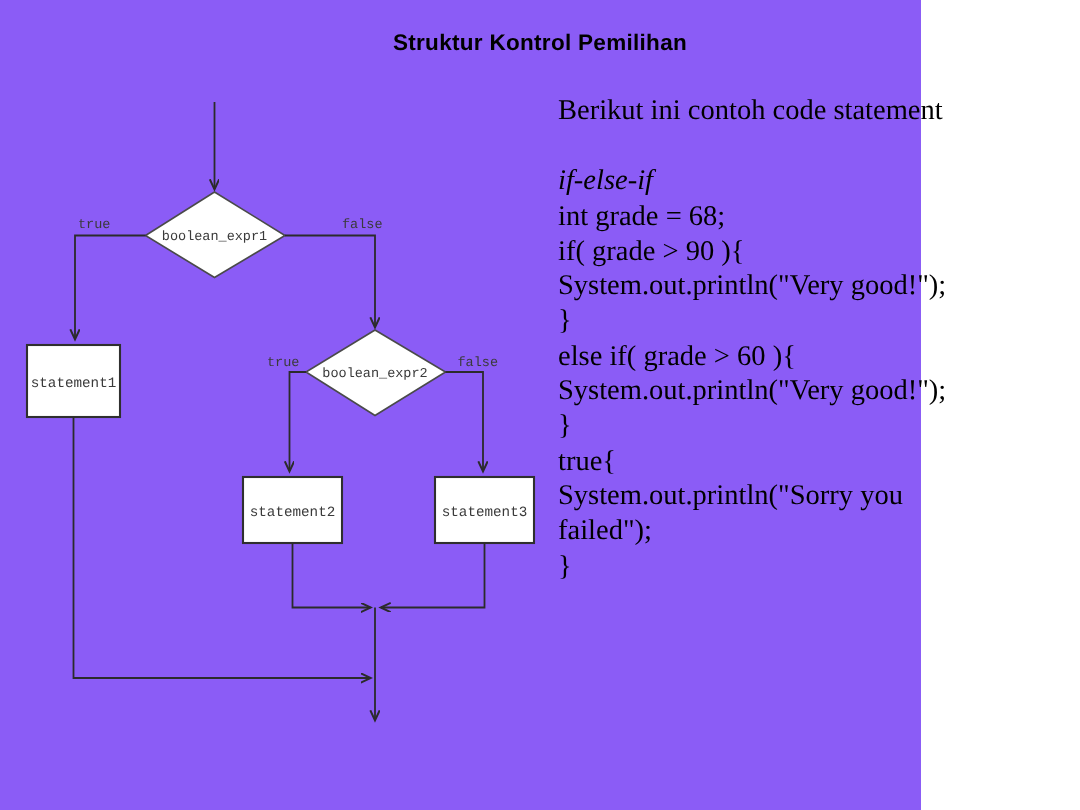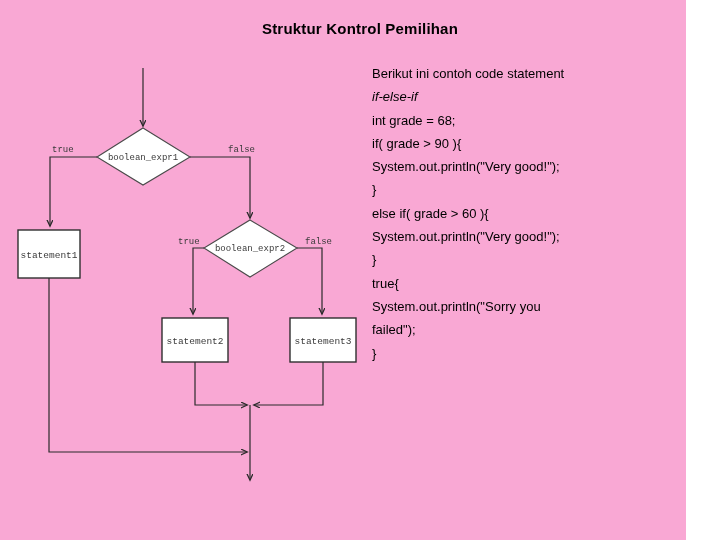--- a/index.html
+++ b/index.html
@@ -11,23 +11,23 @@
     width: 720px;
     height: 540px;
     position: relative;
     overflow: hidden;
     font-family: "Liberation Sans", sans-serif;
     color: #000000;
   }
   #slide {
     position: absolute;
     left: 0; top: 0;
-    width: 686px;
+    width: 614px;
     height: 540px;
-    background: #f9a8d4;
+    background: #8b5cf6;
   }
   #slide-title {
     position: absolute;
     left: 0;
     top: 20px;
     width: 720px;
     text-align: center;
     font-size: 15px;
     font-weight: bold;
     font-family: "Liberation Sans", sans-serif;
@@ -76,29 +76,30 @@
     fill: #ffffff;
   }
   
   #code-block {
     position: absolute;
     left: 372px;
     top: 62px;
     width: 332px;
   }
   .code-line {
-    font-family: Liberation Sans, sans-serif;
-    font-size: 13px;
+    font-family: Liberation Serif, serif;
+    font-size: 19px;
     line-height: 23.3px;
     color: #000000;
     white-space: pre;
   }
   .code-line.italic {
     font-style: italic;
     font-weight: normal;
+    margin-top: 24px;
   }
 </style>
 </head>
 <body>
 
 <div id="slide">
 
   <div id="slide-title">Struktur Kontrol Pemilihan</div>
 
   <div id="flowchart">

